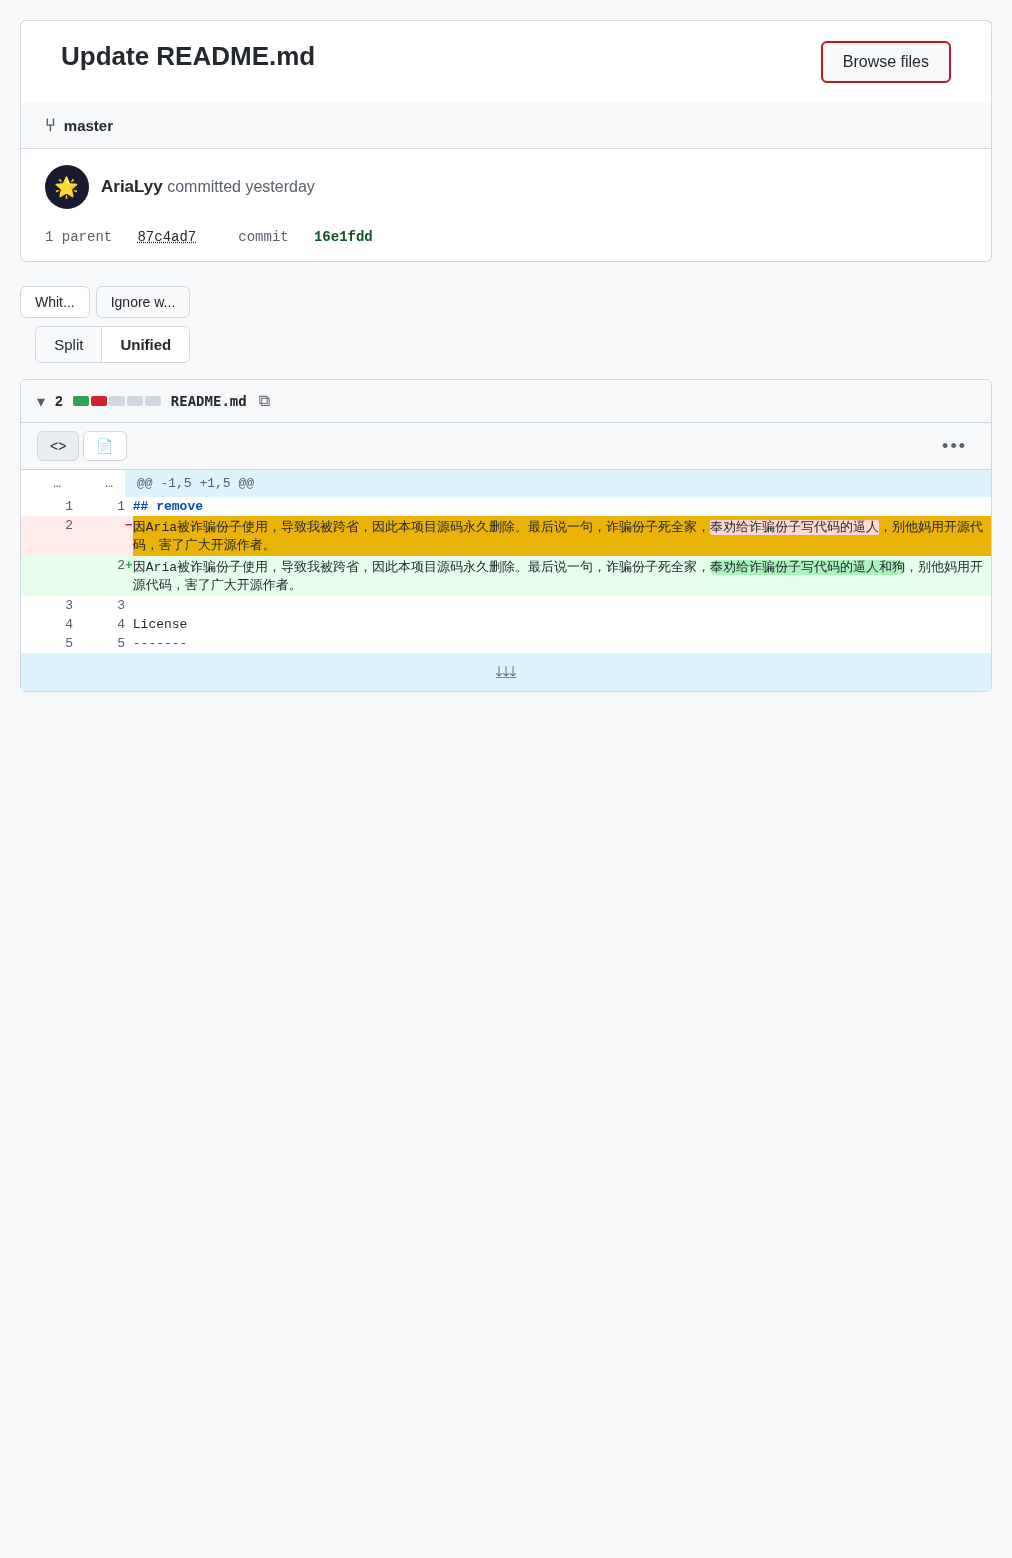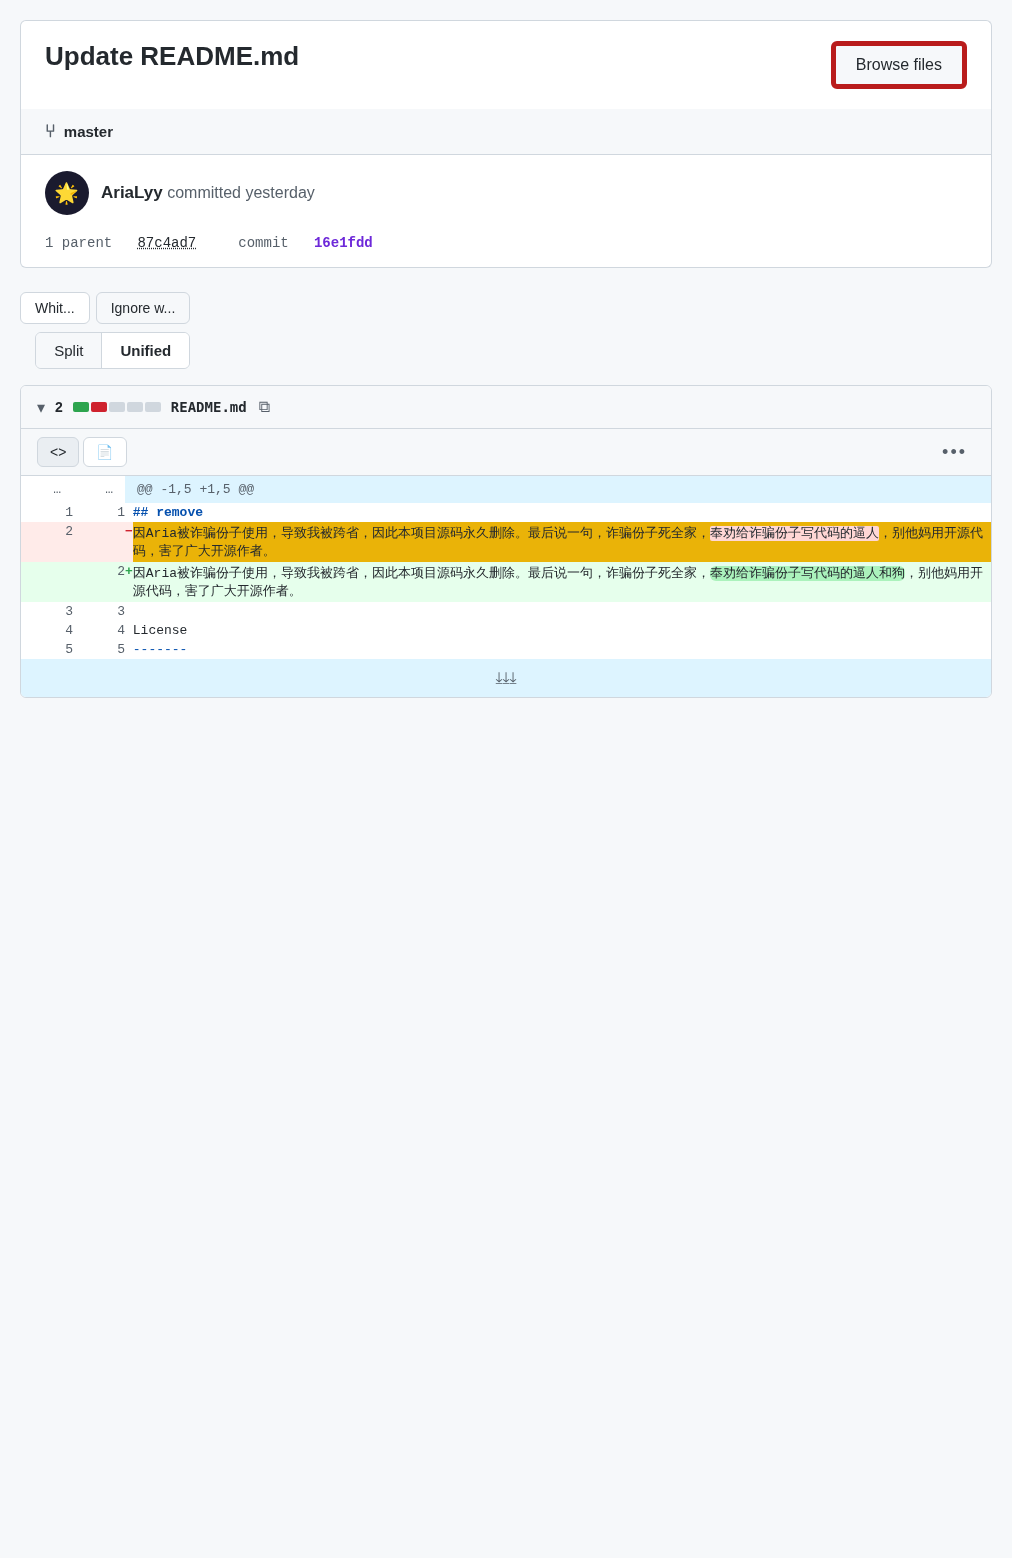--- a/index.html
+++ b/index.html
@@ -10,39 +10,39 @@
       min-height: 1558px;
       padding: 20px;
       font-size: 16px;
       color: #24292e;
     }
 
     .commit-header {
       background: #fff;
       border: 1px solid #d0d7de;
       border-radius: 6px;
-      padding: 20px 24px;
+      padding: 20px 40px;
       margin-bottom: 0;
       border-bottom: none;
       border-bottom-left-radius: 0;
       border-bottom-right-radius: 0;
       display: flex;
       justify-content: space-between;
       align-items: flex-start;
     }
 
     .commit-title {
       font-size: 26px;
       font-weight: 700;
       color: #24292e;
     }
 
     .browse-files-btn {
       background: #f6f8fa;
-      border: 5px solid #b91c1c;
+      border: 2px solid #b91c1c;
       border-radius: 6px;
       padding: 10px 20px;
       font-size: 16px;
       font-weight: 500;
       cursor: pointer;
       white-space: nowrap;
       color: #24292e;
     }
 
     .commit-branch {
@@ -120,21 +120,21 @@
       text-decoration: underline dotted;
       cursor: pointer;
     }
 
     .parent-row .commit-label {
       font-family: inherit;
       color: #57606a;
     }
 
     .parent-row .commit-hash {
-      color: #6d28d9;
+      color: #14532d;
       font-weight: 600;
     }
 
     
     .diff-controls {
       display: flex;
       justify-content: space-between;
       align-items: center;
       margin: 24px 0 16px 0;
       flex-wrap: wrap;

